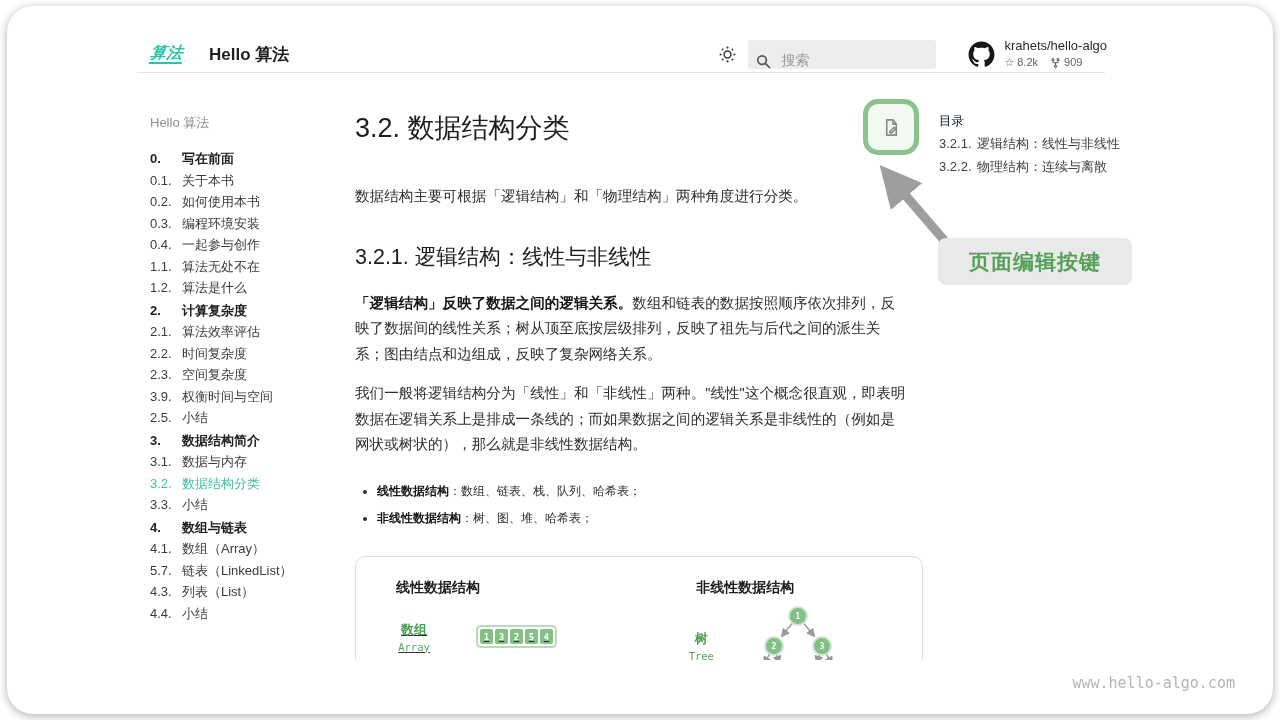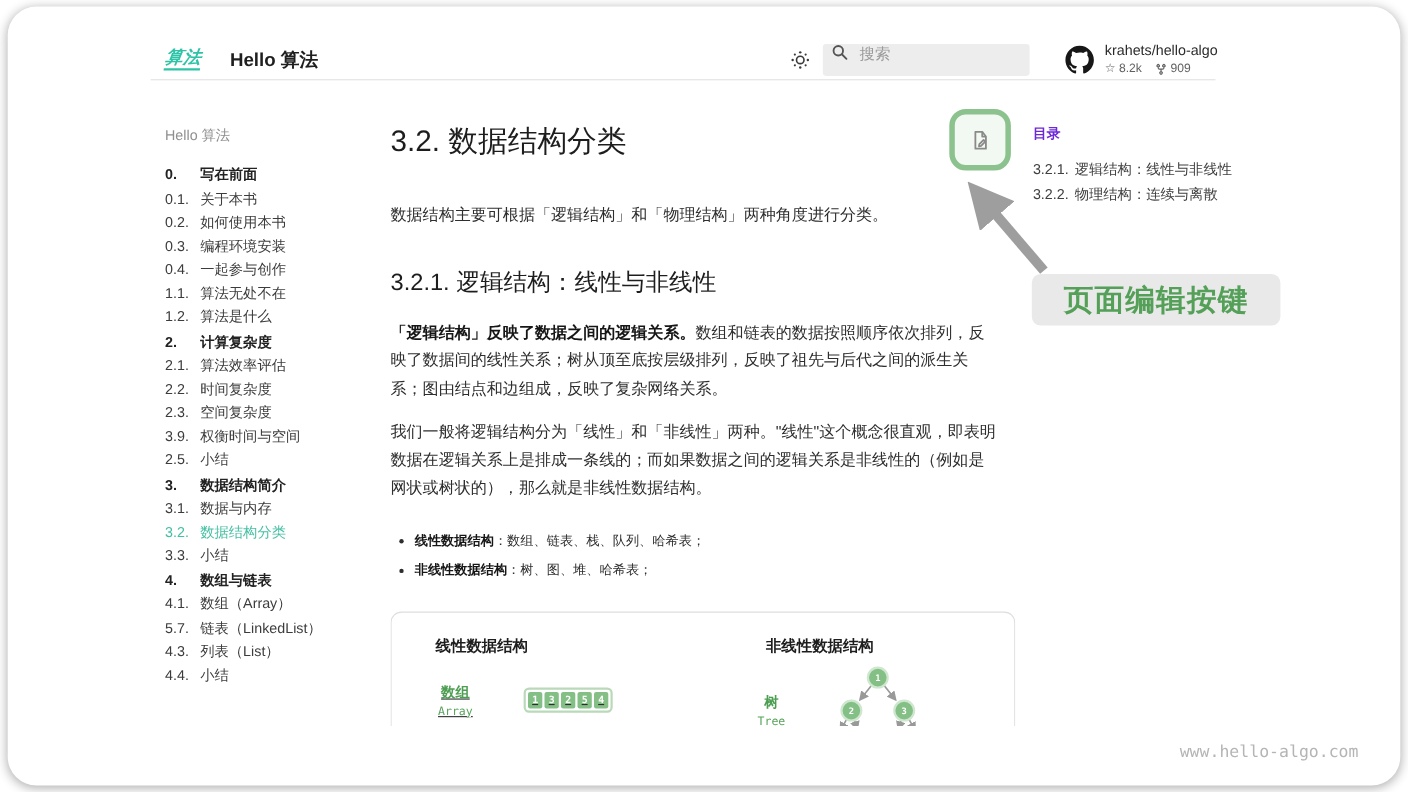--- a/index.html
+++ b/index.html
@@ -7,21 +7,21 @@
   .card{position:absolute;left:7px;top:6px;right:7px;bottom:6px;background:#fff;
     border-radius:26px;box-shadow:0 2px 10px rgba(0,0,0,.32);overflow:hidden;}
 
   
   .header{position:absolute;left:143px;top:28px;width:957px;height:40px;display:flex;align-items:center;}
   .logo{font-style:italic;font-weight:800;color:#2cc3a6;font-size:16px;letter-spacing:.5px;
     transform:skewX(-8deg);line-height:1;border-bottom:2px solid #2cc3a6;padding-bottom:1px;cursor:pointer;}
   .site-title{margin-left:26px;font-size:17px;font-weight:700;color:#1f1f1f;}
   .hspacer{flex:1;}
   .theme-toggle{width:18px;height:18px;margin-right:12px;cursor:pointer;display:flex;align-items:center;justify-content:center;}
-  .search{width:188px;height:29px;background:#ededed;border-radius:3px;display:flex;align-items:flex-start;
+  .search{width:188px;height:29px;background:#ededed;border-radius:3px;display:flex;align-items:flex-end;
     padding:0 8px;box-sizing:border-box;}
   .search input{border:none;background:transparent;outline:none;font-size:14px;color:#333;width:140px;
     margin-left:8px;font-family:"Liberation Sans",sans-serif;}
   .search input::placeholder{color:#9a9a9a;}
   .gh{display:flex;align-items:center;margin-left:32px;cursor:pointer;}
   .gh-text{margin-left:9px;line-height:1.25;}
   .gh-repo{font-size:13px;color:#2b2b2b;}
   .gh-stats{font-size:11px;color:#616161;display:flex;align-items:center;gap:3px;margin-top:2px;}
   .gh-stats .sep{width:6px;}
   .divider{position:absolute;left:130px;top:66px;width:968px;height:1px;background:#e2e2e2;}
@@ -56,32 +56,32 @@
   .row-array{margin-top:24px;text-decoration:underline;}
   .row-tree{margin-top:8px;}
   .arr-box{display:flex;gap:2px;border:2px solid #b9d9b9;border-radius:5px;padding:2px;margin-left:14px;}
   .cell{width:13px;height:15px;background:#84c086;border-radius:2px;color:#fff;
     font-family:"DejaVu Sans Mono",monospace;font-size:9px;font-weight:700;
     display:flex;align-items:center;justify-content:center;}
   .svg-diagram{display:block;}
 
   
   .toc{position:absolute;left:932px;top:107px;width:215px;}
-  .toc-header{font-size:12.5px;color:#6d28d9;margin-bottom:12px;font-weight:bold;}
+  .toc-header{font-size:12.5px;color:#0f172a;margin-bottom:2px;}
   .toc-item{font-size:13px;color:#404040;line-height:23px;cursor:pointer;}
   .toc-num{display:inline-block;width:38px;}
 
   
   .edit-btn{position:absolute;left:856px;top:93px;width:56px;height:56px;border:5px solid #8cc28d;
     border-radius:15px;background:#f2f8f2;box-sizing:border-box;display:flex;align-items:center;
     justify-content:center;cursor:pointer;}
   .callout-arrow{position:absolute;left:856px;top:152px;width:100px;height:96px;pointer-events:none;}
-  .callout-label{position:absolute;left:931px;top:243px;width:226px;height:47px;background:#e9e9e9;
+  .callout-label{position:absolute;left:931px;top:232px;width:194px;height:47px;background:#e9e9e9;
     border-radius:8px;display:flex;align-items:center;justify-content:center;
-    font-size:27px;font-weight:800;color:#55a058;letter-spacing:1px;}
+    font-size:21px;font-weight:800;color:#55a058;letter-spacing:1px;}
 
   .footer-url{position:absolute;right:38px;bottom:22px;font-family:"DejaVu Sans Mono",monospace;
     font-size:15px;color:#b5b5b5;margin-top:16px;}
 </style>
 </head>
 <body>
 
 <svg width="0" height="0" style="position:absolute">
   <defs>
     <marker id="mk-arrow" markerWidth="6" markerHeight="6" refX="4.6" refY="3" orient="auto">

